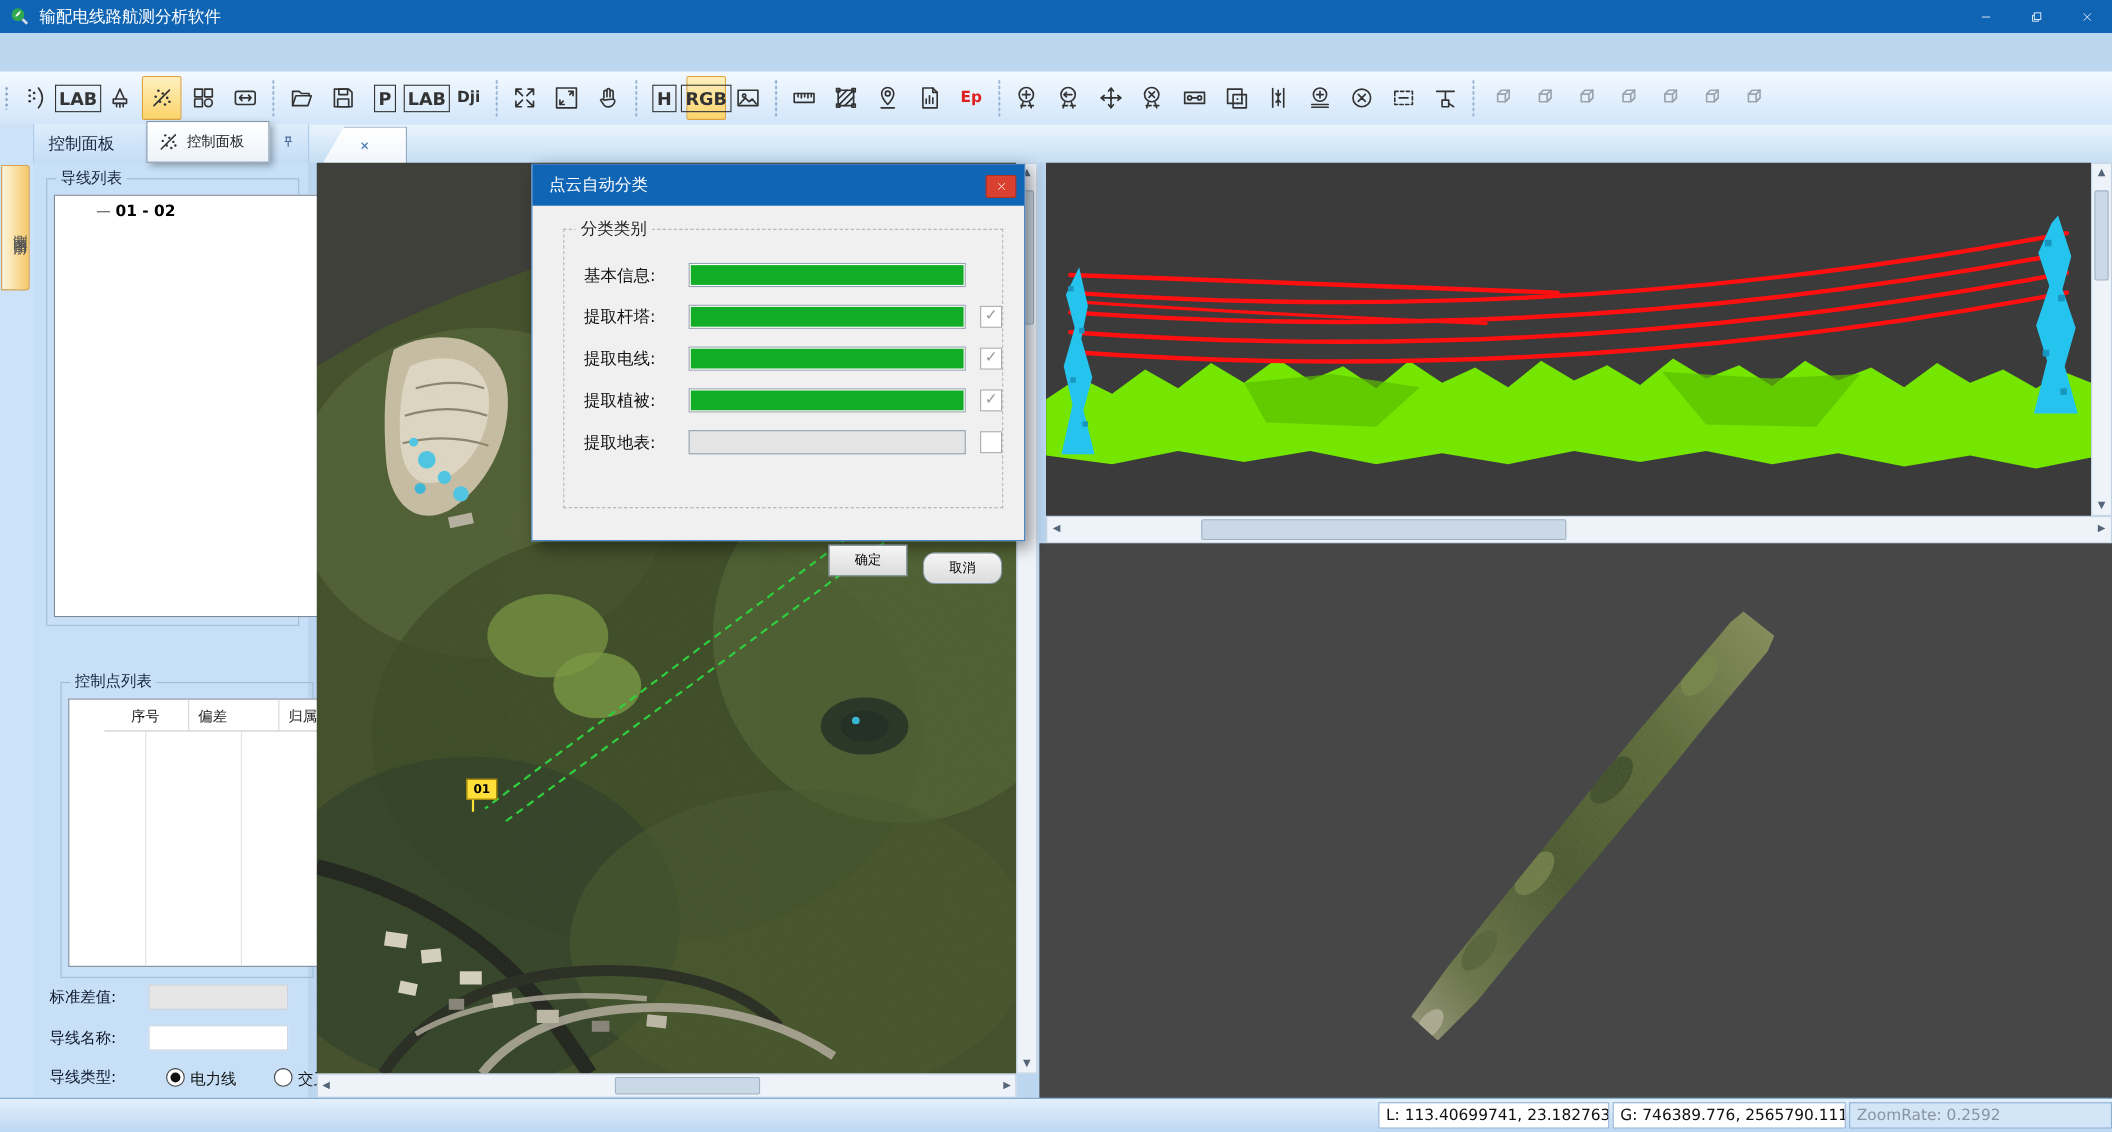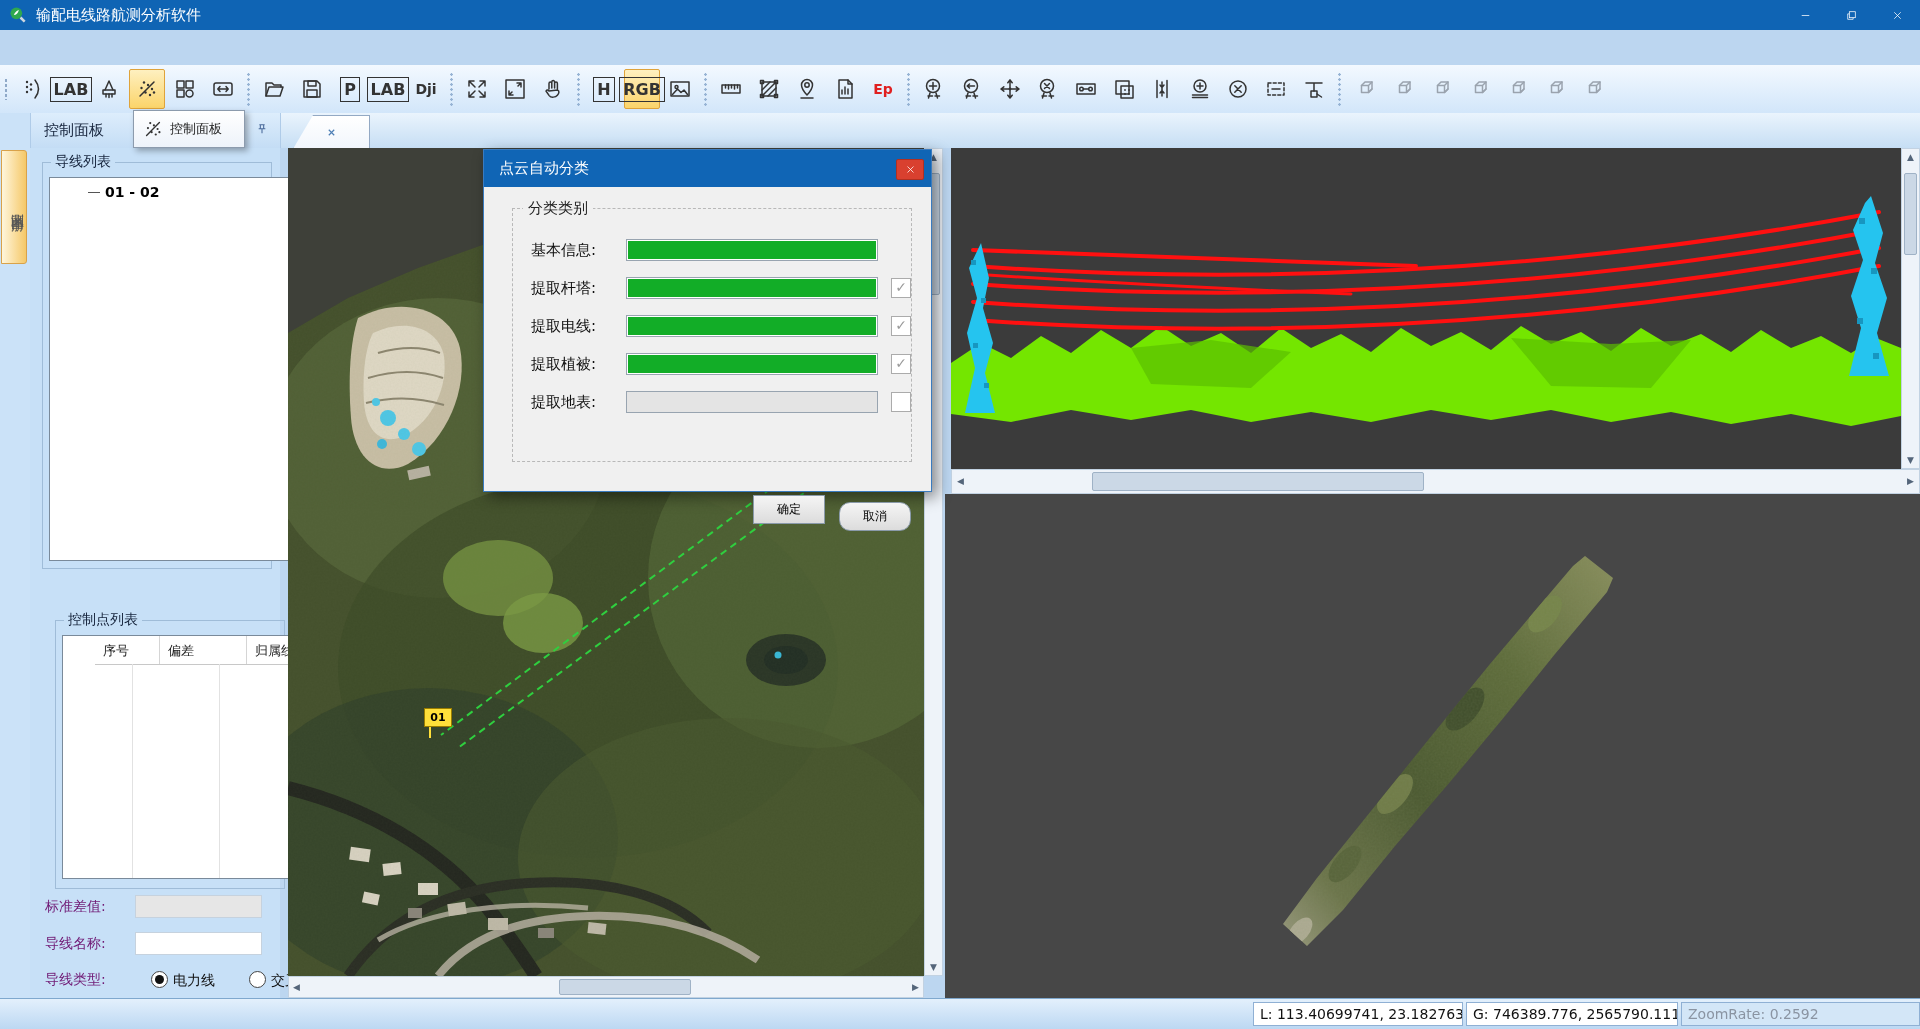--- a/index.html
+++ b/index.html
@@ -41,21 +41,21 @@
   .groupbox{position:absolute;border:1px solid #9FBCD8;}
   .gb-title{position:absolute;top:-10px;left:8px;background:#C7E0F7;padding:0 4px;font-size:14px;color:#16243C;}
   .whitebox{position:absolute;background:#fff;border:1px solid #7A8A9A;padding-left:32px;}
   .wire-item{display:flex;align-items:center;margin:6px 0 0 6px;font-size:14px;font-weight:600;color:#000;}
   .wire-item .dash{width:12px;height:1px;background:#555;margin-right:5px;}
   .cptable-head{display:flex;border-bottom:1px solid #C8C8C8;height:28px;}
   .thcell{font-size:13px;color:#222;padding:6px 0 0 8px;box-sizing:border-box;border-right:1px solid #D5D5D5;}
   .cp-cols{position:absolute;top:28px;bottom:0;left:0;right:0;}
   .cp-cols i{position:absolute;top:0;bottom:0;width:1px;background:#E2E2E2;}
   .fieldrow{position:absolute;left:0;width:250px;height:24px;}
-  .fieldrow .flab{position:absolute;left:15px;top:3px;font-size:14px;color:#701a75;}
+  .fieldrow .flab{position:absolute;left:15px;top:3px;font-size:14px;color:#0f172a;}
   .finput{position:absolute;left:105px;top:0;width:127px;height:23px;border:1px solid #C6D2DE;background:#fff;box-sizing:border-box;}
   .finput.disabled{background:#E6E6E6;}
   .radio-wrap{margin-right:34px;font-size:14px;white-space:nowrap;}
   .radio{width:15px;height:15px;border:1.5px solid #444;border-radius:50%;background:#fff;display:inline-block;position:relative;margin-right:5px;vertical-align:-3px;}
   .radio.sel::after{content:"";position:absolute;inset:3px;background:#111;border-radius:50%;}
   .btn{background:linear-gradient(#F5F5F5,#DCDCDC);border:1px solid #8A9AAA;font-size:12px;color:#000;display:flex;align-items:center;justify-content:center;font-family:inherit;margin-top:44px;}
   
   .vp{position:absolute;background:#3E4039;}
   .marker{position:absolute;left:424px;top:708px;z-index:5;}
   .marker .mbox{width:26px;height:17px;background:#FFE03A;border:1px solid #9A7D00;color:#000;font-size:11px;font-weight:bold;display:flex;align-items:center;justify-content:center;}
@@ -408,21 +408,21 @@
             <span class="dash"></span>
             <span>01 - 02</span>
           </div>
       </div>
     </div>
 
     <div class="groupbox" style="left:25px;top:472px;width:228px;height:267px;">
       <span class="gb-title">控制点列表</span>
       <div class="whitebox" style="left:6px;top:14px;width:214px;height:242px;">
         <div class="cptable-head" id="cp-headers">
-            <div class="thcell" style="width: 65px;">序号</div>
+            <div class="thcell" style="width: 65px; margin-left: 16px;">序号</div>
             <div class="thcell" style="width: 87px;">偏差</div>
             <div class="thcell" style="width: 58px;">归属线</div>
           </div>
         <div class="cp-cols">
             <i style="left:69px;"></i>
             <i style="left:156px;"></i>
           </div>
       </div>
     </div>
 

